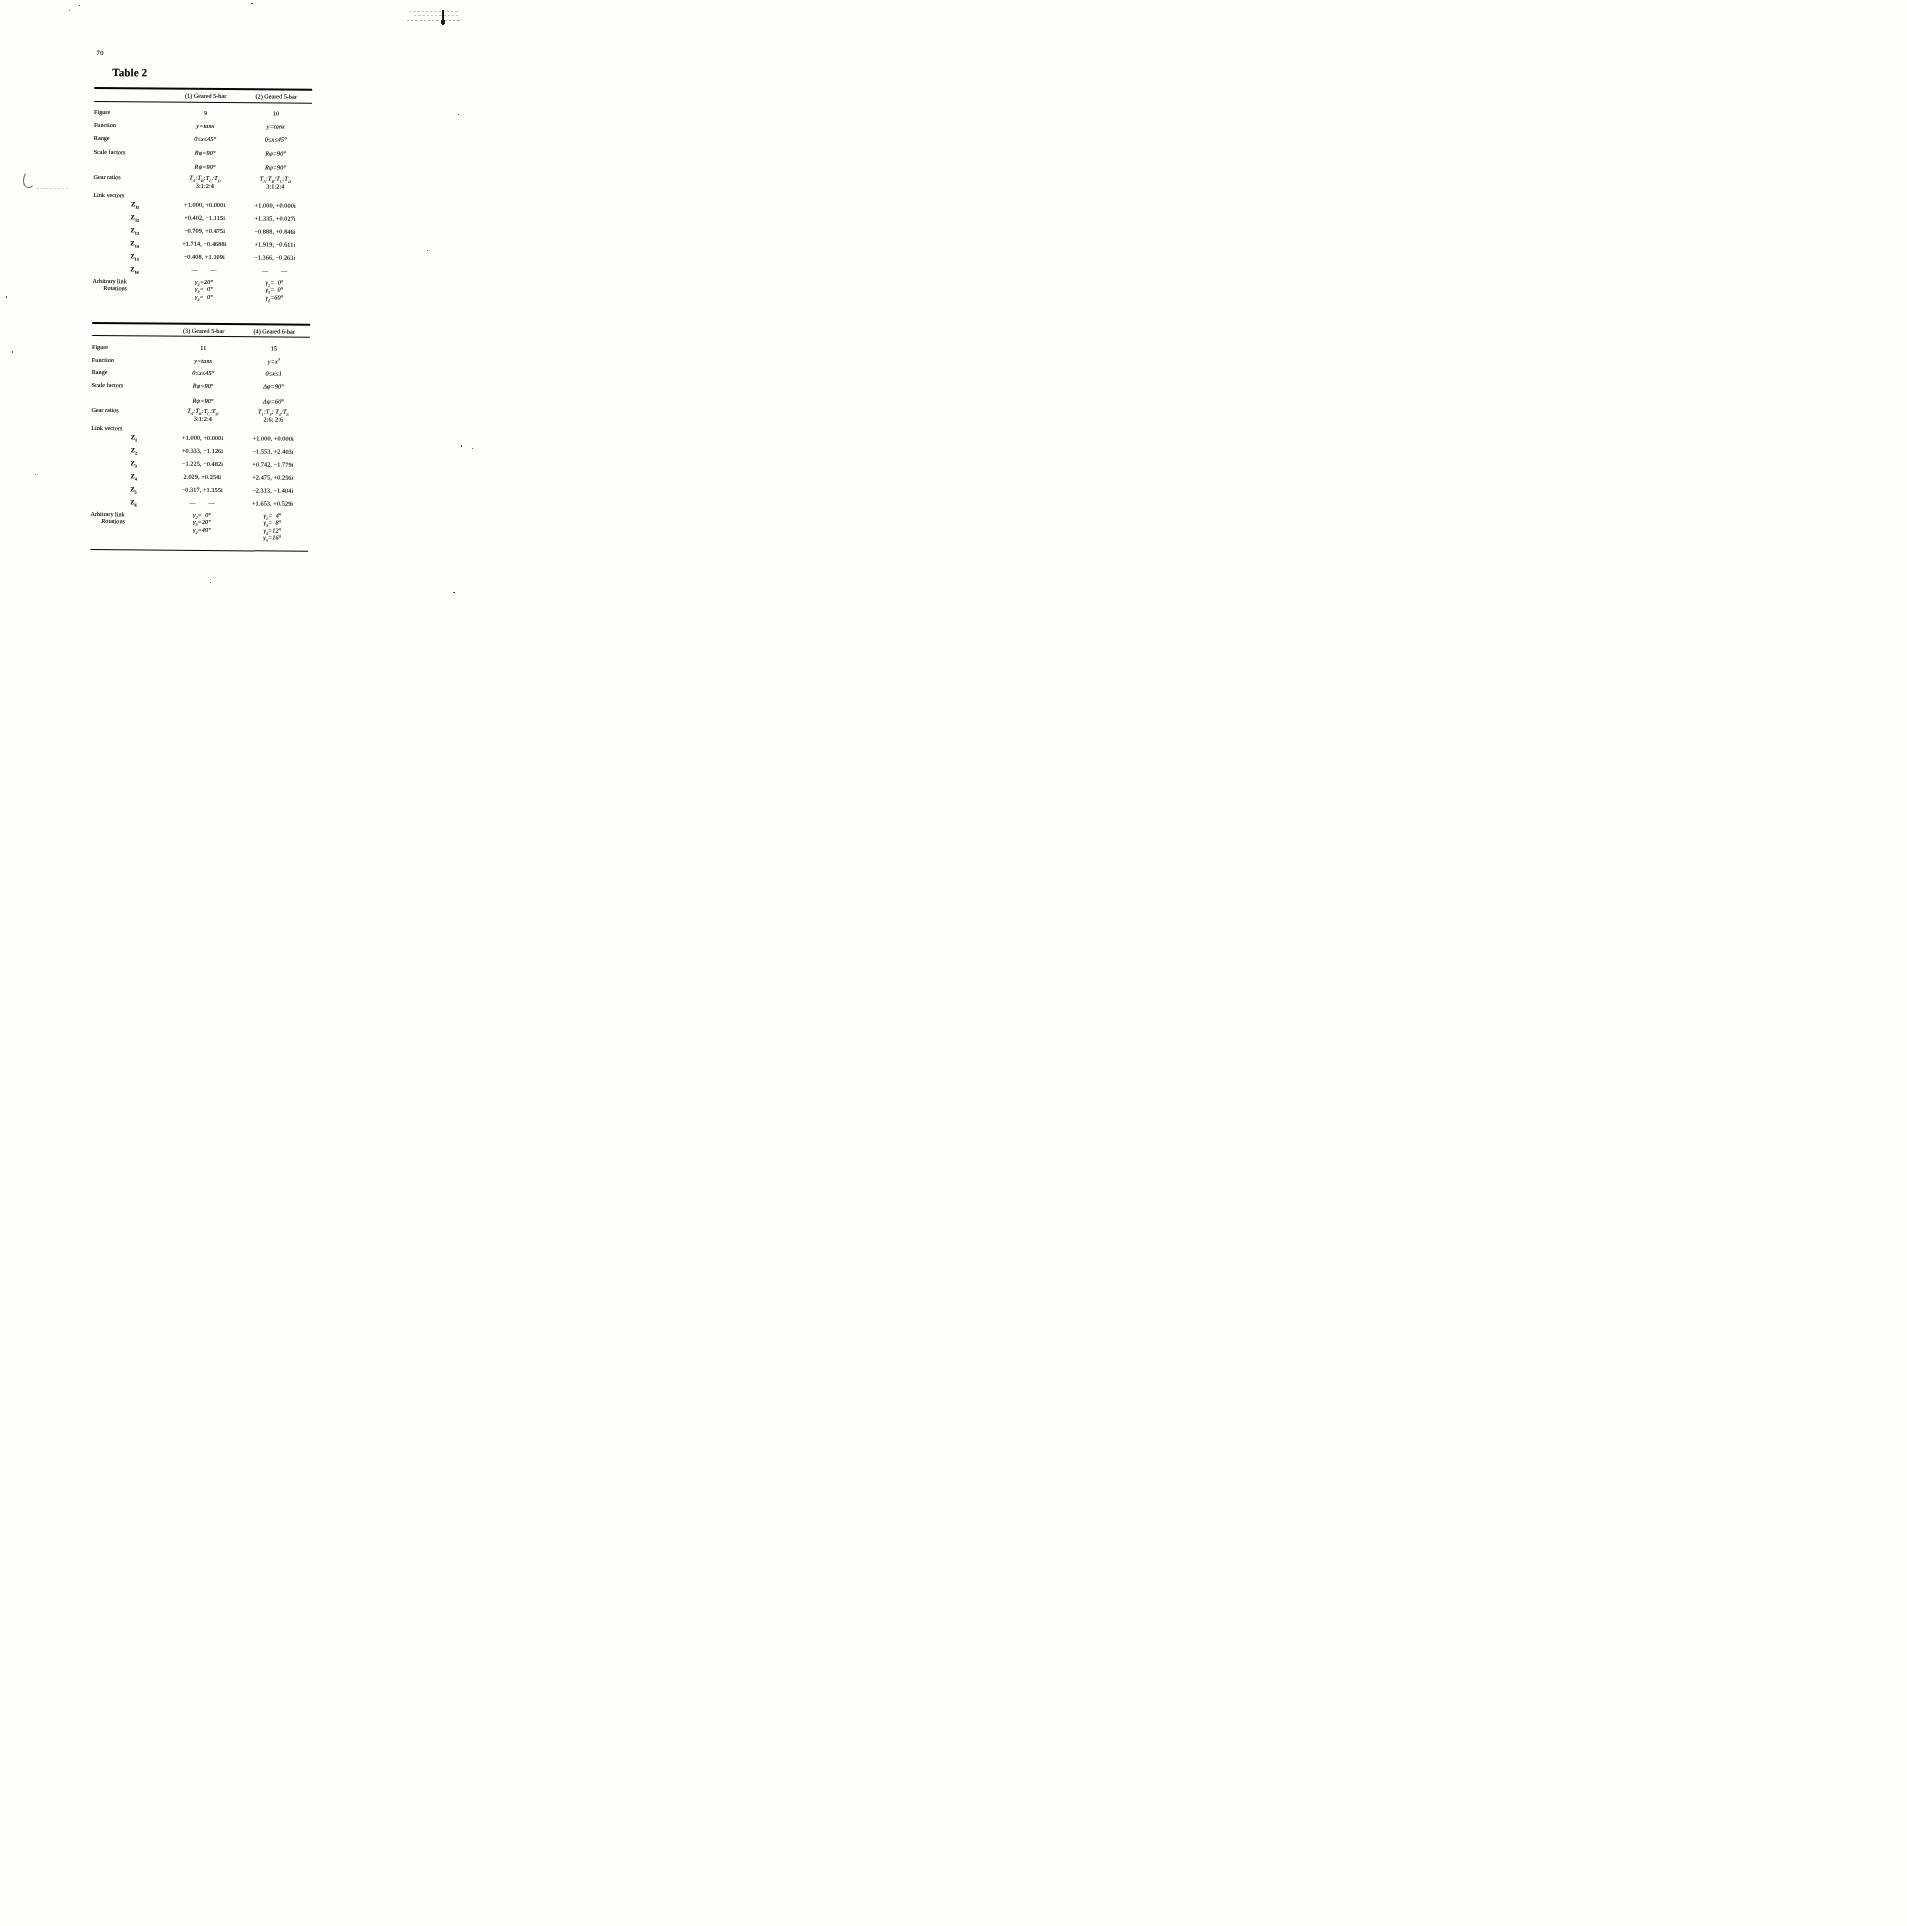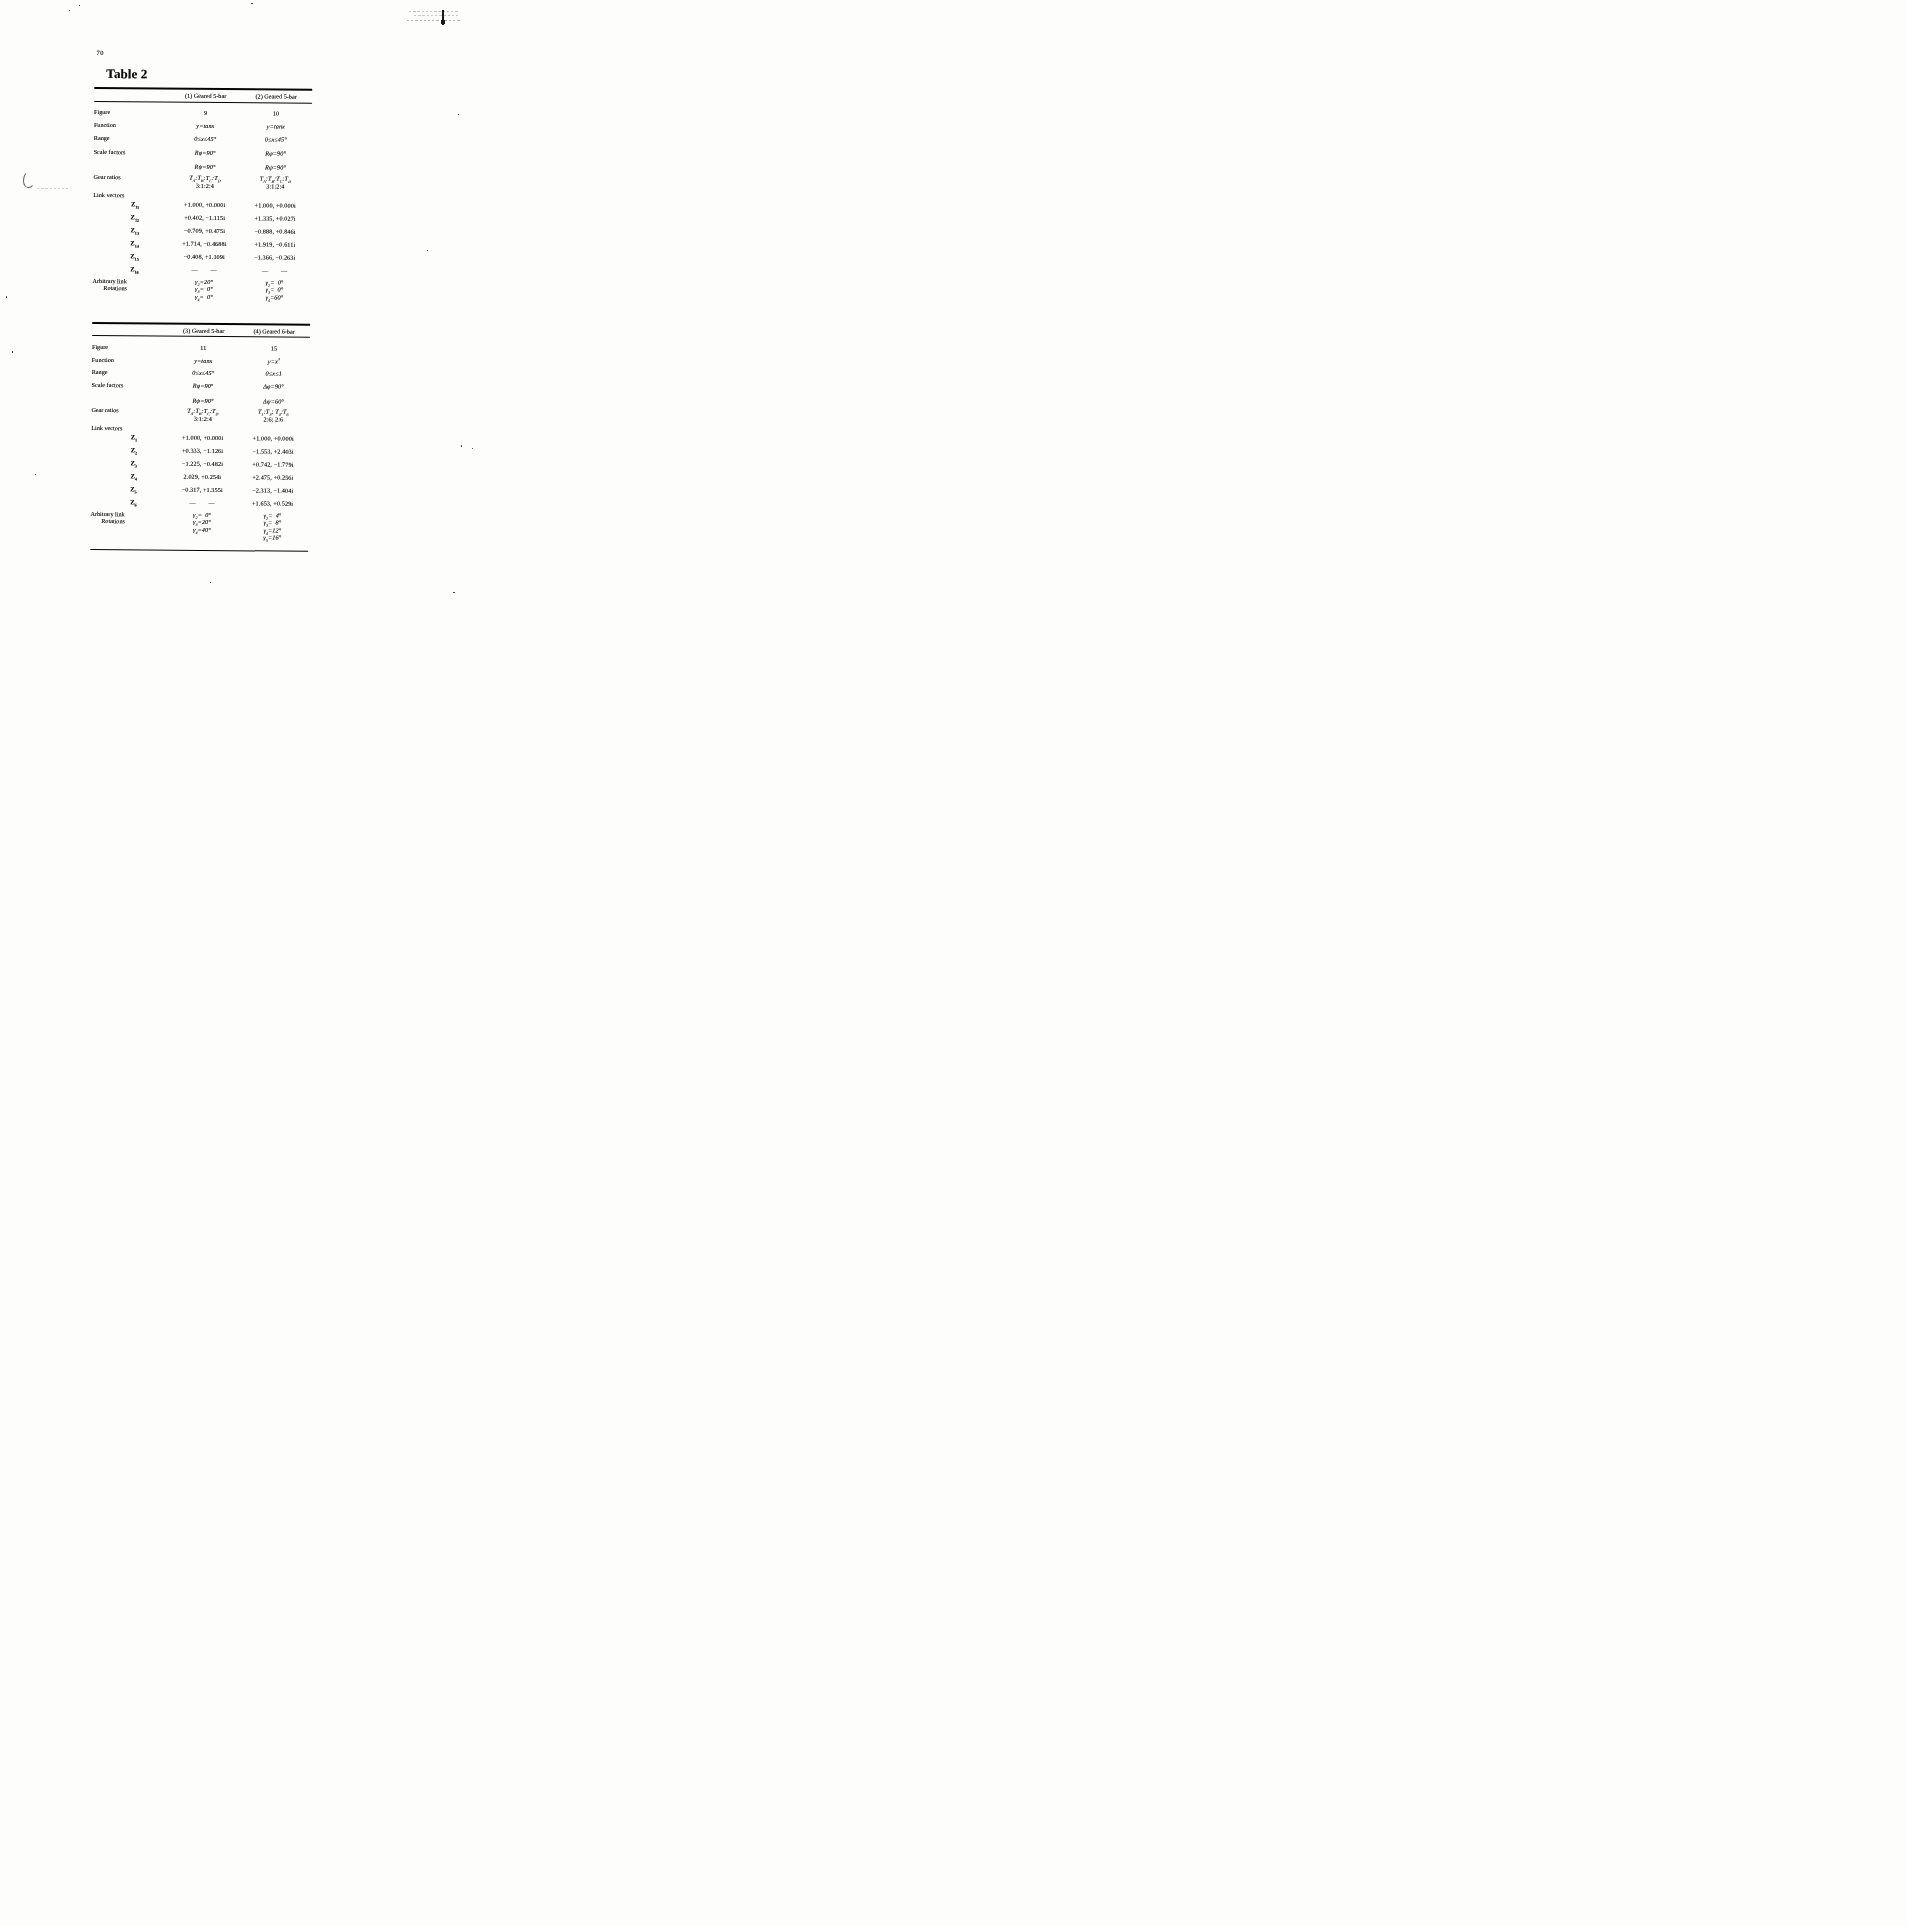--- a/index.html
+++ b/index.html
@@ -11,21 +11,21 @@
     overflow:hidden;
     position:relative;
   }
   .sheet{
     position:absolute;inset:0;
     transform:rotate(0.5deg);
     transform-origin:100px 0;
     text-shadow:0 0 0.2px rgba(0,0,0,.55);
   }
   .pageno{position:absolute;left:97px;top:49px;font-size:6.5px;letter-spacing:0.4px;}
-  .title{position:absolute;left:107px;top:66px;font-size:13px;font-weight:700;letter-spacing:0.1px;}
+  .title{position:absolute;left:113px;top:66px;font-size:11px;font-weight:700;letter-spacing:0.1px;}
   .tbl{position:absolute;left:95px;width:218px;}
   .t1{top:87px;}
   .t2{top:322px;}
   .rule{height:1.2px;background:#050505;border-radius:0.4px;}
   .rule.thick{height:1.5px;}
   .trow{display:flex;align-items:flex-start;margin-top:5.8px;}
   .c0{width:77px;box-sizing:border-box;font-size:6.2px;}
   .c1{width:69px;text-align:center;box-sizing:border-box;}
   .c2{width:72px;text-align:center;box-sizing:border-box;}
   .hdr{font-size:6.2px;}

